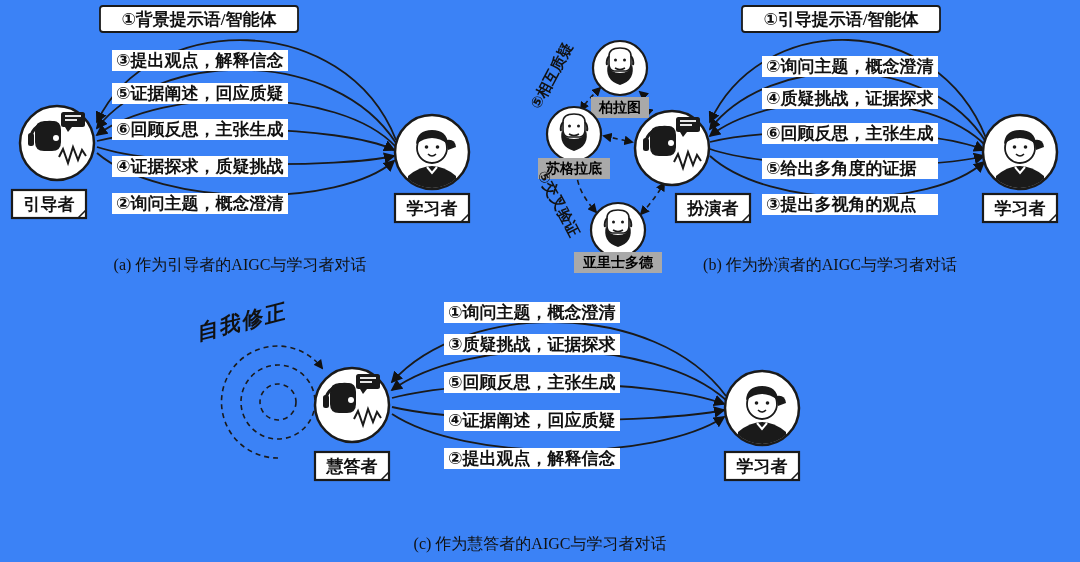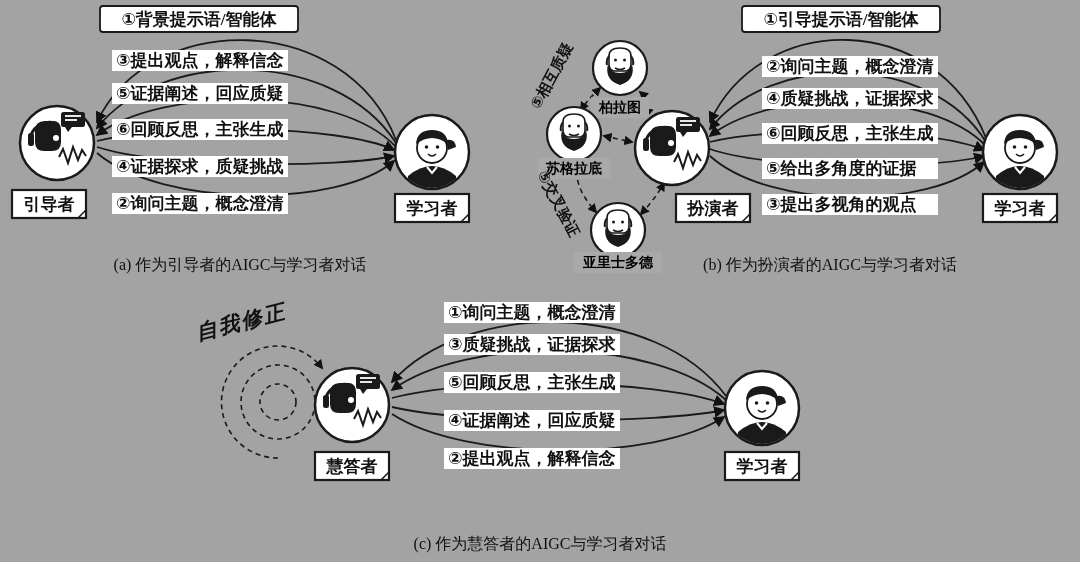--- a/index.html
+++ b/index.html
@@ -1,16 +1,16 @@
 <!DOCTYPE html>
 <html><head>
 <meta charset="utf-8">
 <style>
   html,body{margin:0;padding:0;background:#ffffff;}
-  #stage{position:relative;width:1080px;height:562px;background:#a3a3a3;overflow:hidden;
+  #stage{position:relative;width:1080px;height:562px;background:#3b82f6;overflow:hidden;
          font-family:"Liberation Serif","DejaVu Serif",serif;}
   svg{display:block;}
   .arc{fill:none;stroke:#1a1a1a;stroke-width:1.8;}
   .dashed{fill:none;stroke:#1a1a1a;stroke-width:1.6;stroke-dasharray:5 4;}
   .backer{fill:#ffffff;}
   .arc-label{font:700 17px "Liberation Serif","DejaVu Sans",serif;fill:#111111;}
   .box-label{font:700 17px "Liberation Serif","DejaVu Sans",serif;fill:#111111;text-anchor:middle;}
   .topbox{fill:#ffffff;stroke:#1a1a1a;stroke-width:1.8;}
   .role-box{fill:#ffffff;stroke:#1a1a1a;stroke-width:2.2;}
   .role-label{font:700 17px "Liberation Sans","DejaVu Sans",sans-serif;fill:#111111;text-anchor:middle;}

